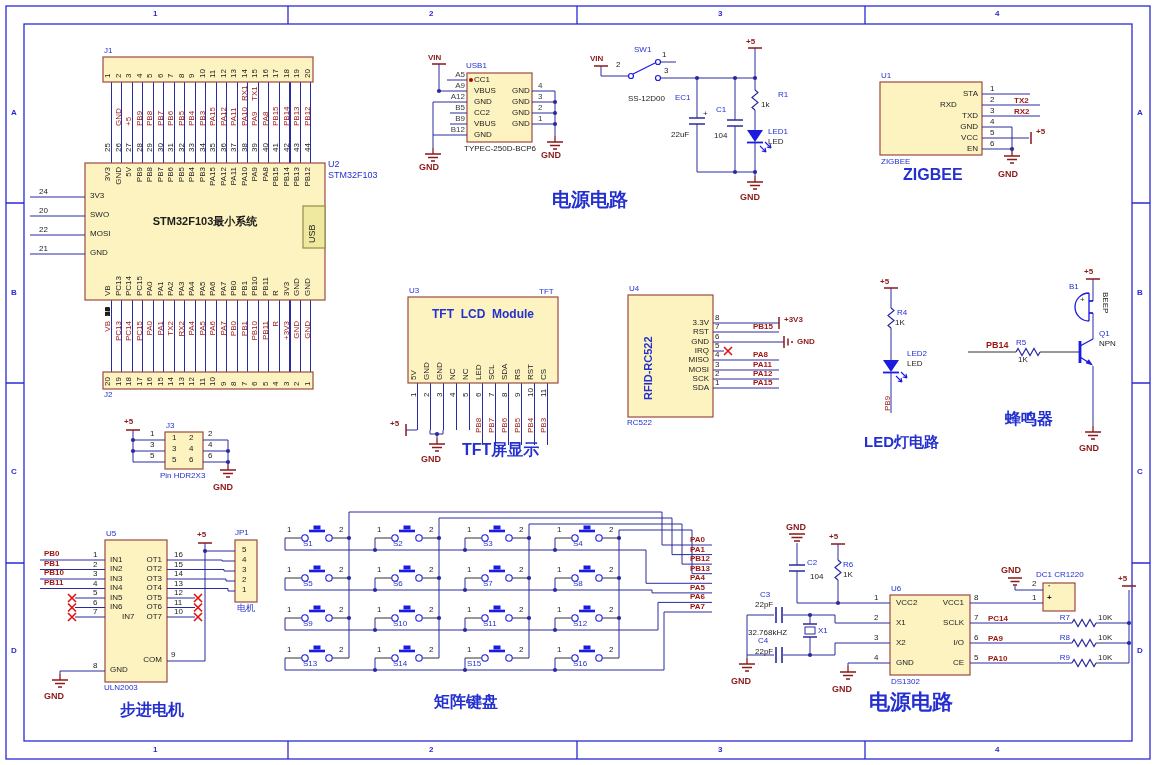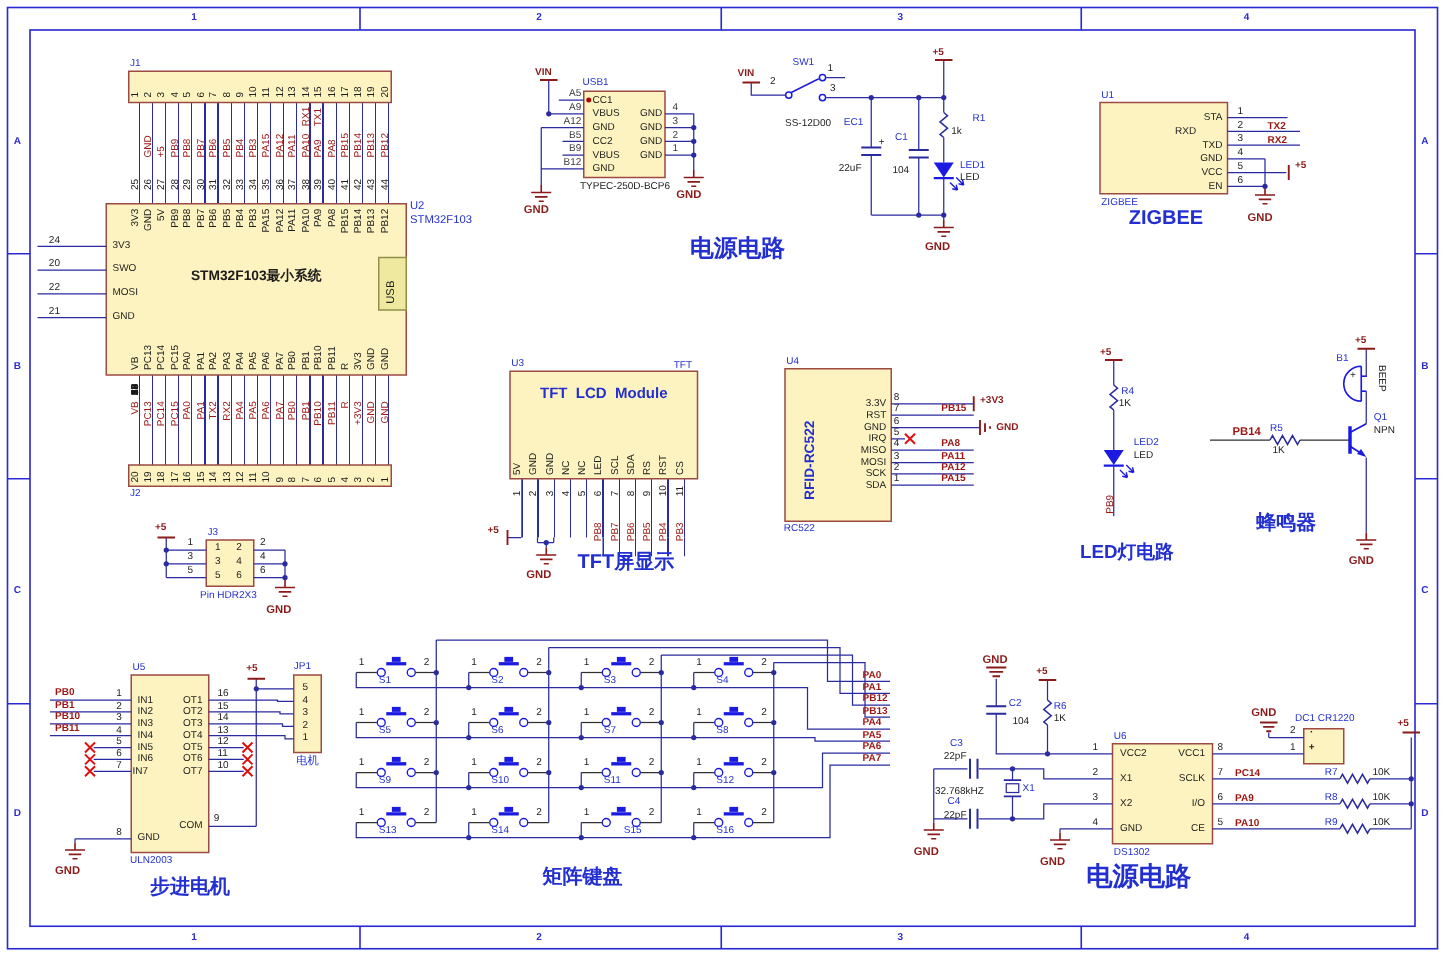--- a/index.html
+++ b/index.html
@@ -759,21 +759,21 @@
       <span class="t" style="left:72px;top:5.5px">IN5</span>
     </div>
       <div style="top: calc(var(--i)*9.5px); --i: 5;">
       <span class="t net b" style="left:6px;top:0"></span>
       <span class="t" style="left:55px;top:1px">6</span>
       <span class="t" style="left:72px;top:5.5px">IN6</span>
     </div>
       <div style="top: calc(var(--i)*9.5px); --i: 6;">
       <span class="t net b" style="left:6px;top:0"></span>
       <span class="t" style="left:55px;top:1px">7</span>
-      <span class="t" style="left:68px;top:5.5px">IN7</span>
+      <span class="t" style="left:84px;top:5.5px">IN7</span>
     </div>
     </div>
   <div class="strip" style="left:130px;top:550px">
 
   <div style="top: calc(var(--i)*9.5px); --i: 0;">
       <span class="t" style="left:0;top:5.5px;width:32px;text-align:right;display:inline-block">OT1</span>
       <span class="t" style="left:44px;top:1px">16</span>
     </div>
       <div style="top: calc(var(--i)*9.5px); --i: 1;">
       <span class="t" style="left:0;top:5.5px;width:32px;text-align:right;display:inline-block">OT2</span>
@@ -887,21 +887,21 @@
       <span class="t ref" style="left:18px;top:16px">S13</span>
     </div>
       <div style="left: calc(var(--i)*90px); top: 0px; --i: 1;">
       <span class="t" style="left:2px;top:2px">1</span>
       <span class="t" style="left:54px;top:2px">2</span>
       <span class="t ref" style="left:18px;top:16px">S14</span>
     </div>
       <div style="left: calc(var(--i)*90px); top: 0px; --i: 2;">
       <span class="t" style="left:2px;top:2px">1</span>
       <span class="t" style="left:54px;top:2px">2</span>
-      <span class="t ref" style="left:34px;top:16px">S15</span>
+      <span class="t ref" style="left:2px;top:16px">S15</span>
     </div>
       <div style="left: calc(var(--i)*90px); top: 0px; --i: 3;">
       <span class="t" style="left:2px;top:2px">1</span>
       <span class="t" style="left:54px;top:2px">2</span>
       <span class="t ref" style="left:18px;top:16px">S16</span>
     </div>
     </div>
   <div class="strip" style="left:690px;top:536px">
 
   <span class="t net b" style="top: calc(var(--i)*9.57px); --i: 0;">PA0</span>

